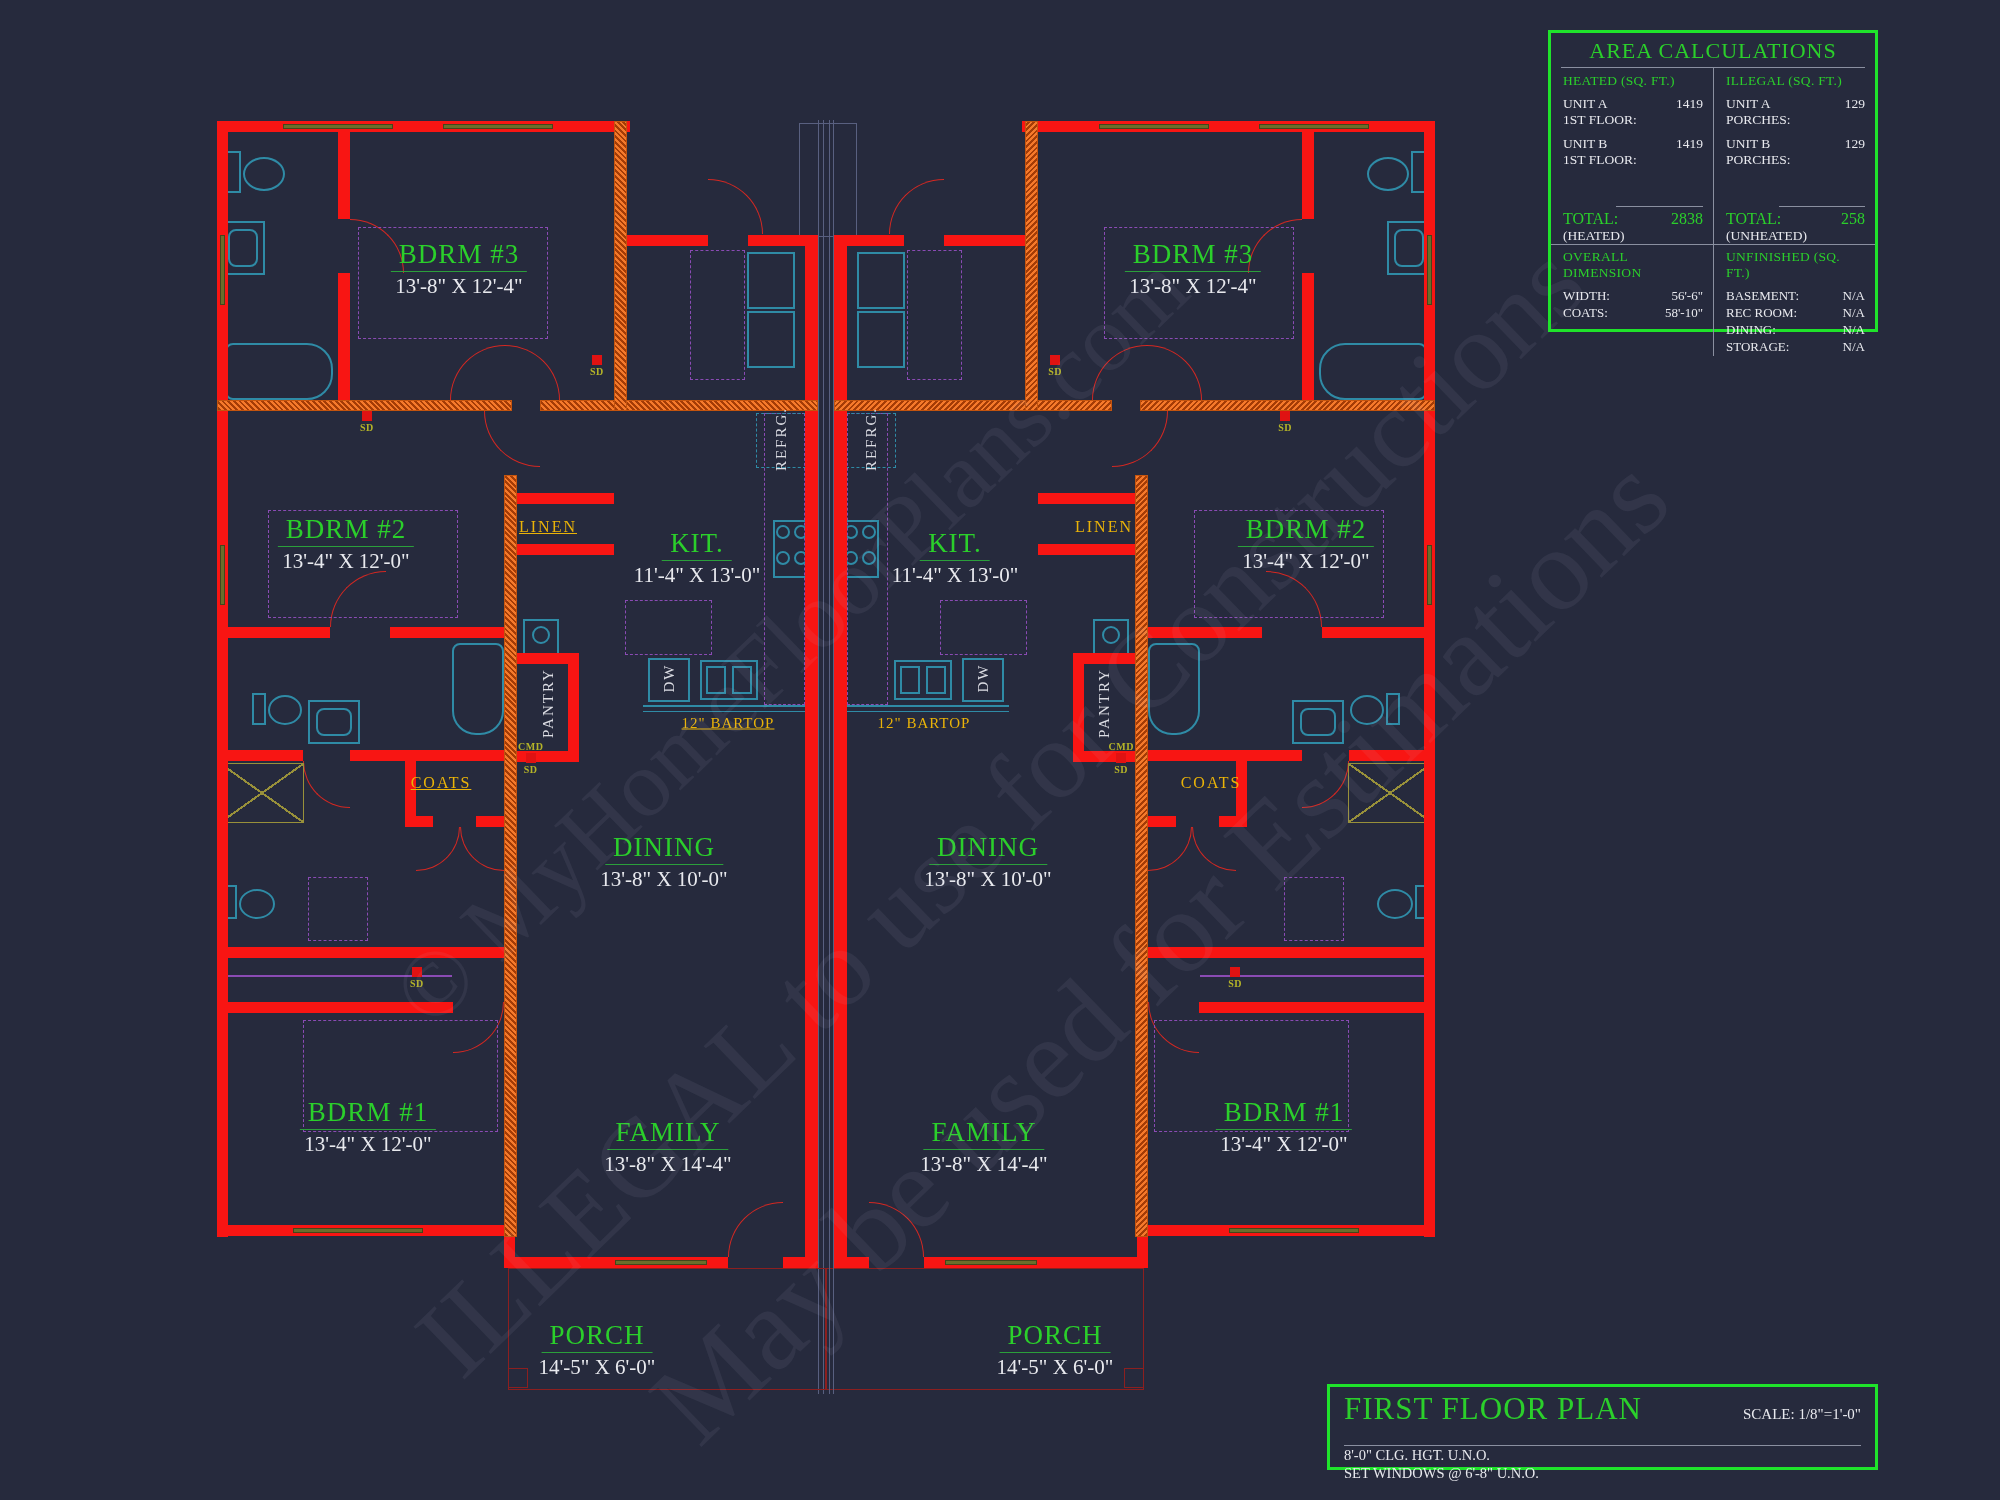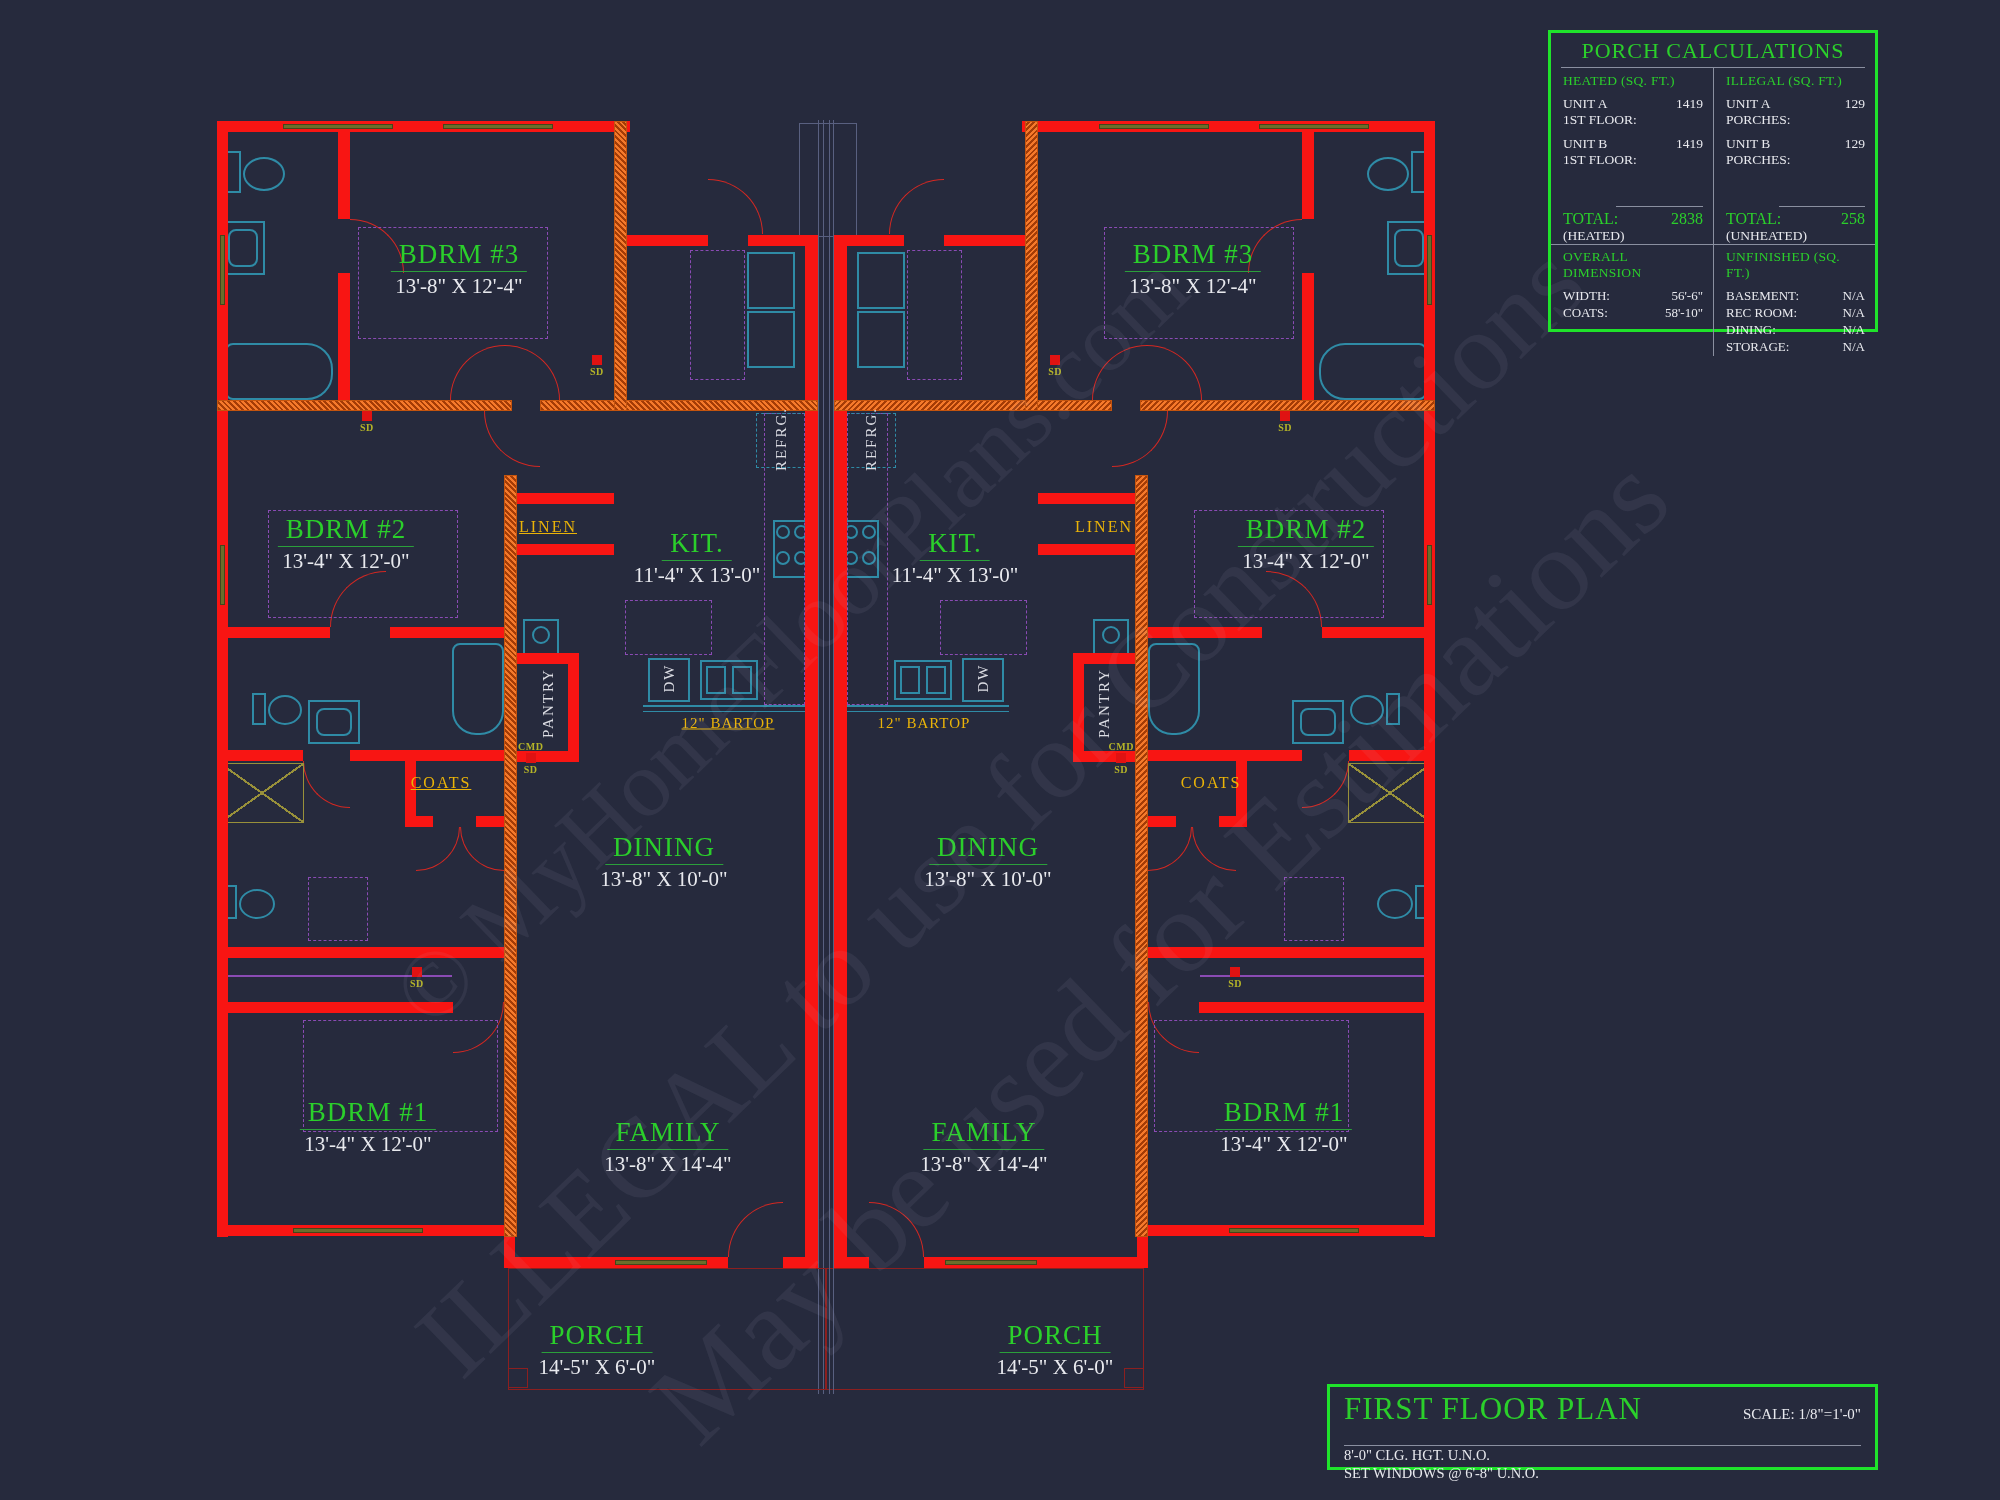--- a/index.html
+++ b/index.html
@@ -254,21 +254,21 @@
       <span class="sq"></span>
       <span class="t tx">SD</span>
     </div>
   </div>
 
   <div class="wm" id="wm1">© MyHomeFloorPlans.com</div>
   <div class="wm" id="wm2">ILLEGAL to use for Constructions</div>
   <div class="wm" id="wm3">May be used for Estimations</div>
 
   <div id="area-panel">
-    <div class="ap-title">PORCH CALCULATIONS</div>
+    <div class="ap-title">AREA CALCULATIONS</div>
     <div class="ap-rule"></div>
     <div class="ap-cols">
       <div class="ap-col">
         <div class="ap-h">HEATED (SQ. FT.)</div>
         <div class="ap-row">
           <span><span>UNIT A</span><br>
           <span>1ST FLOOR:</span></span>
           <span>1419</span>
         </div>
         <div class="ap-row">

